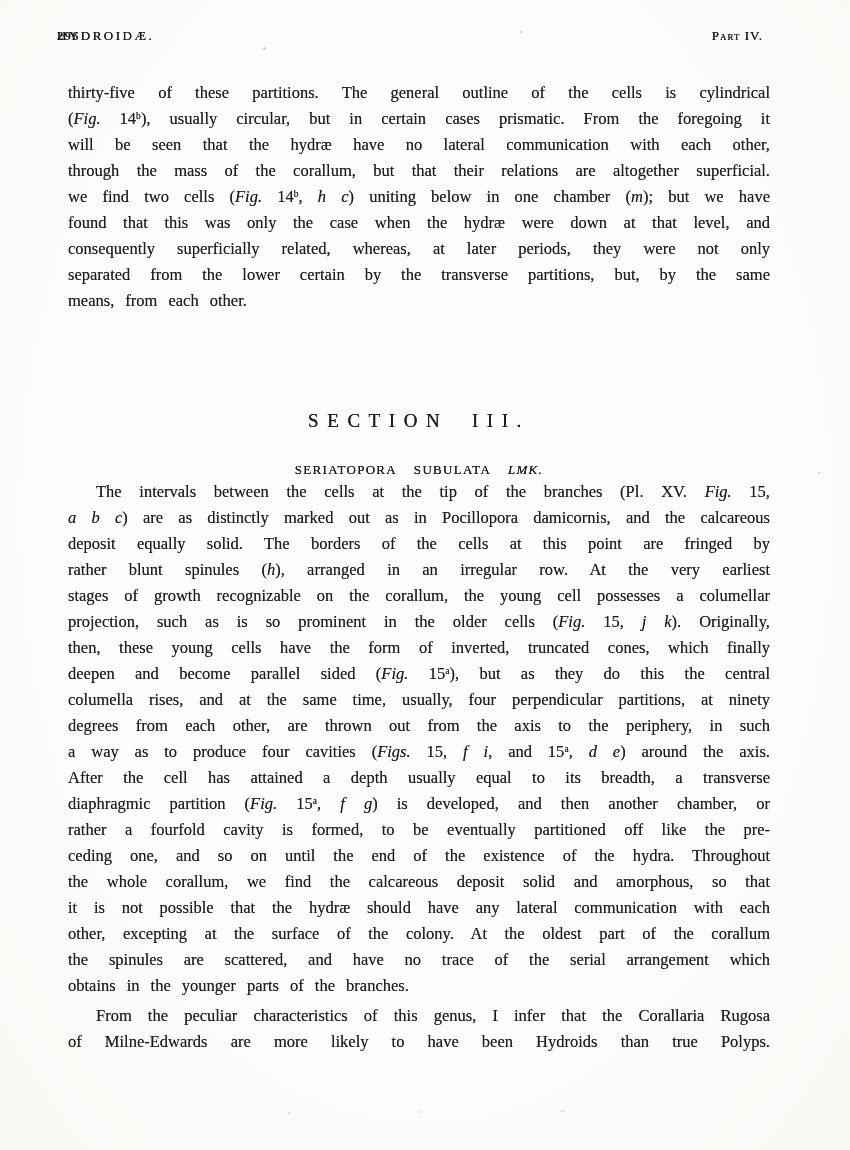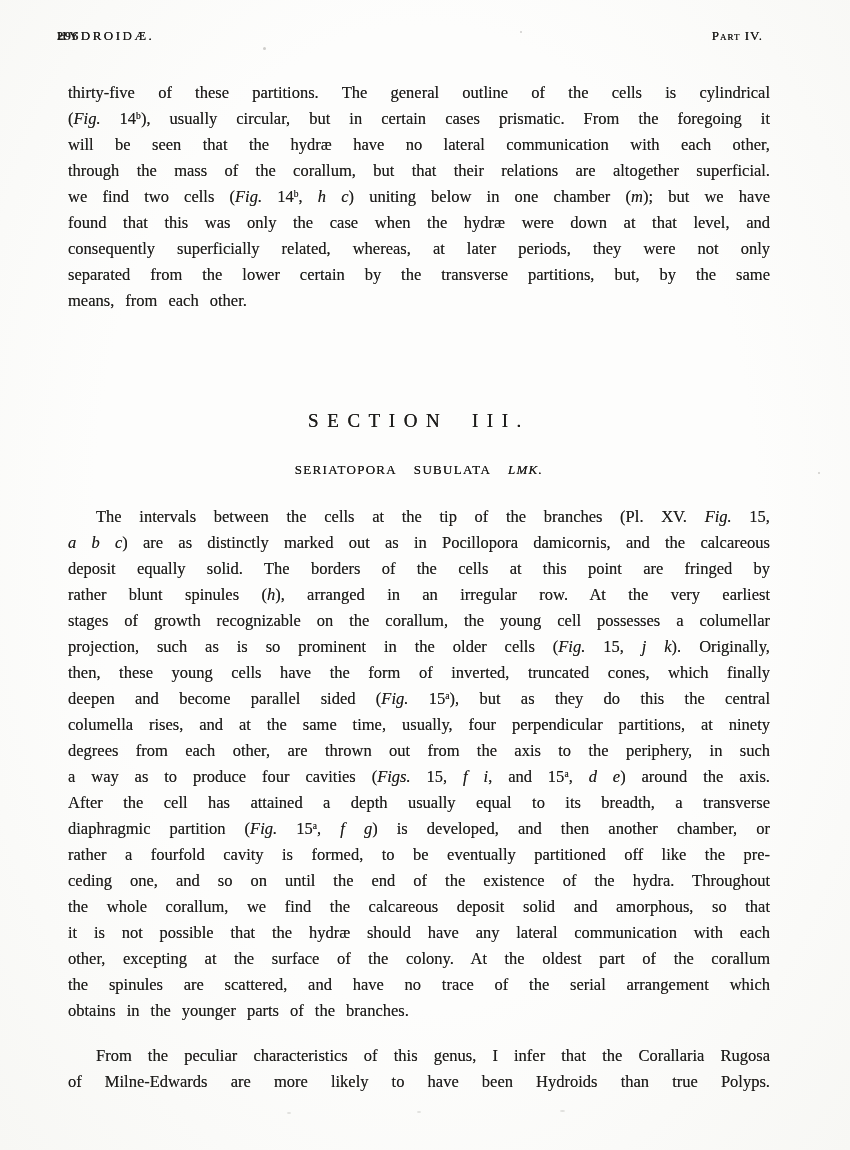--- a/index.html
+++ b/index.html
@@ -78,22 +78,22 @@
   .sub-heading {
     margin: 27px 0 0 0;
     font-size: 13px;
     font-weight: 500;
     line-height: 18px;
     text-align: center;
     letter-spacing: 0.1em;
     word-spacing: 1.0em;
     text-shadow: 0 0 0.4px #1e1d1b;
   }
-  .para-2 { margin-top: 25px; }
-  .para-3 { margin-top: 19px; }
+  .para-2 { }
+  .para-3 { margin-top: 4px; }
   
   .speck {
     position: absolute;
     width: 3px; height: 3px;
     border-radius: 50%;
     background: rgba(120,118,112,0.35);
   }
   .s1 { left: 263px; top: 47px; }
   .s2 { left: 520px; top: 31px; width: 2px; height: 2px; }
   .s3 { left: 287px; top: 1112px; width: 4px; height: 2px; opacity: .6; }

